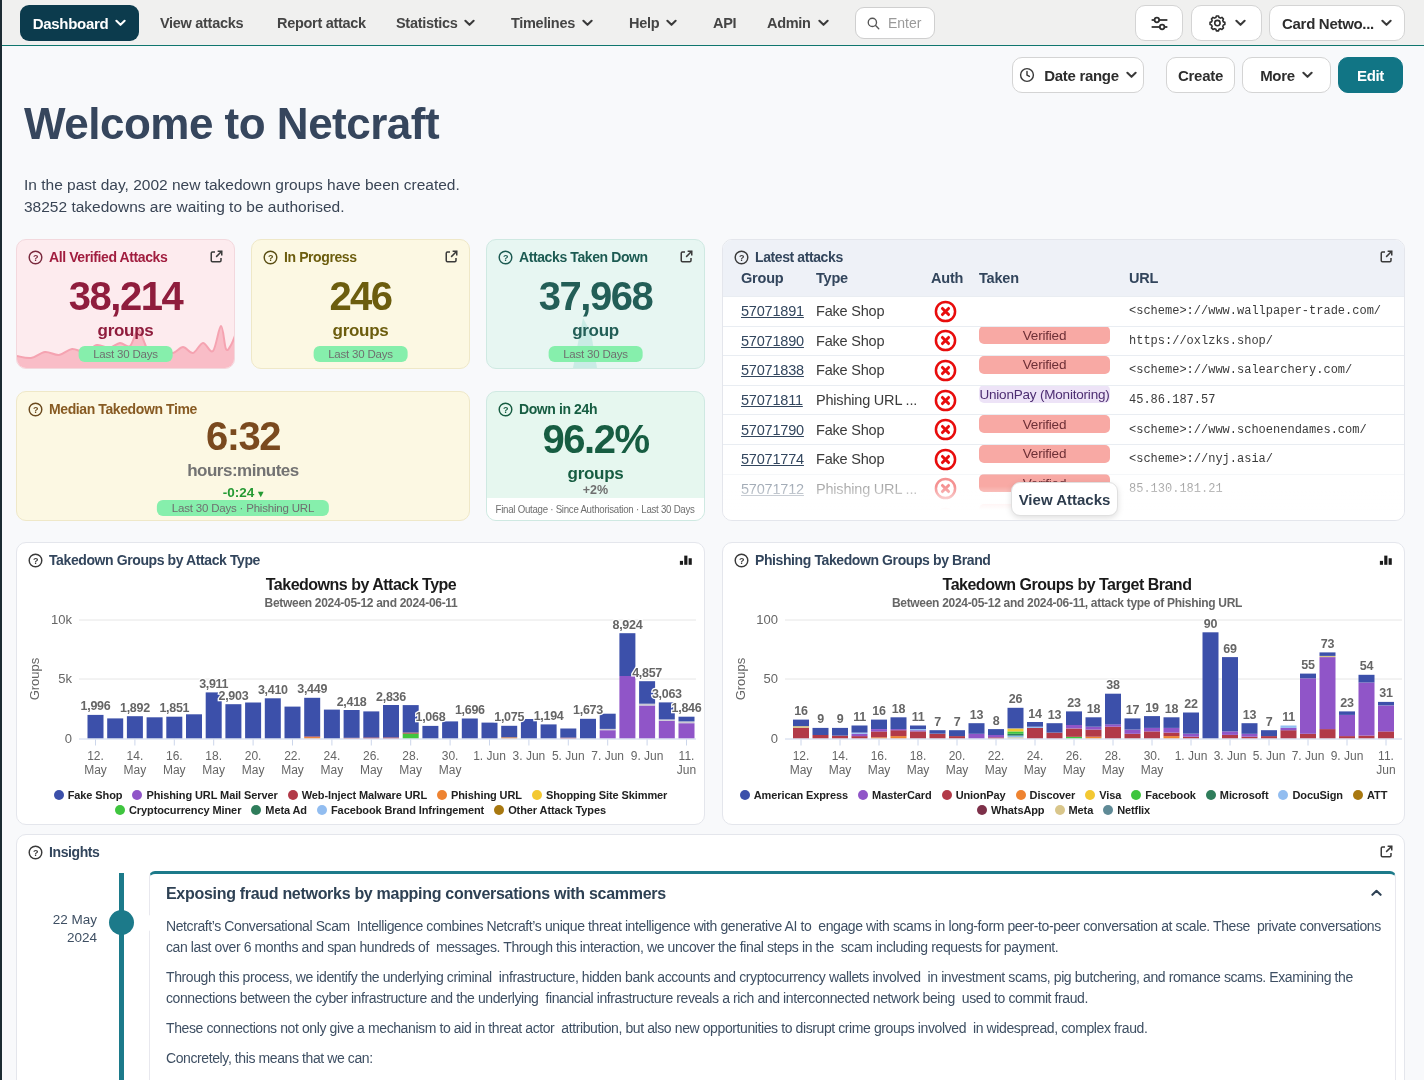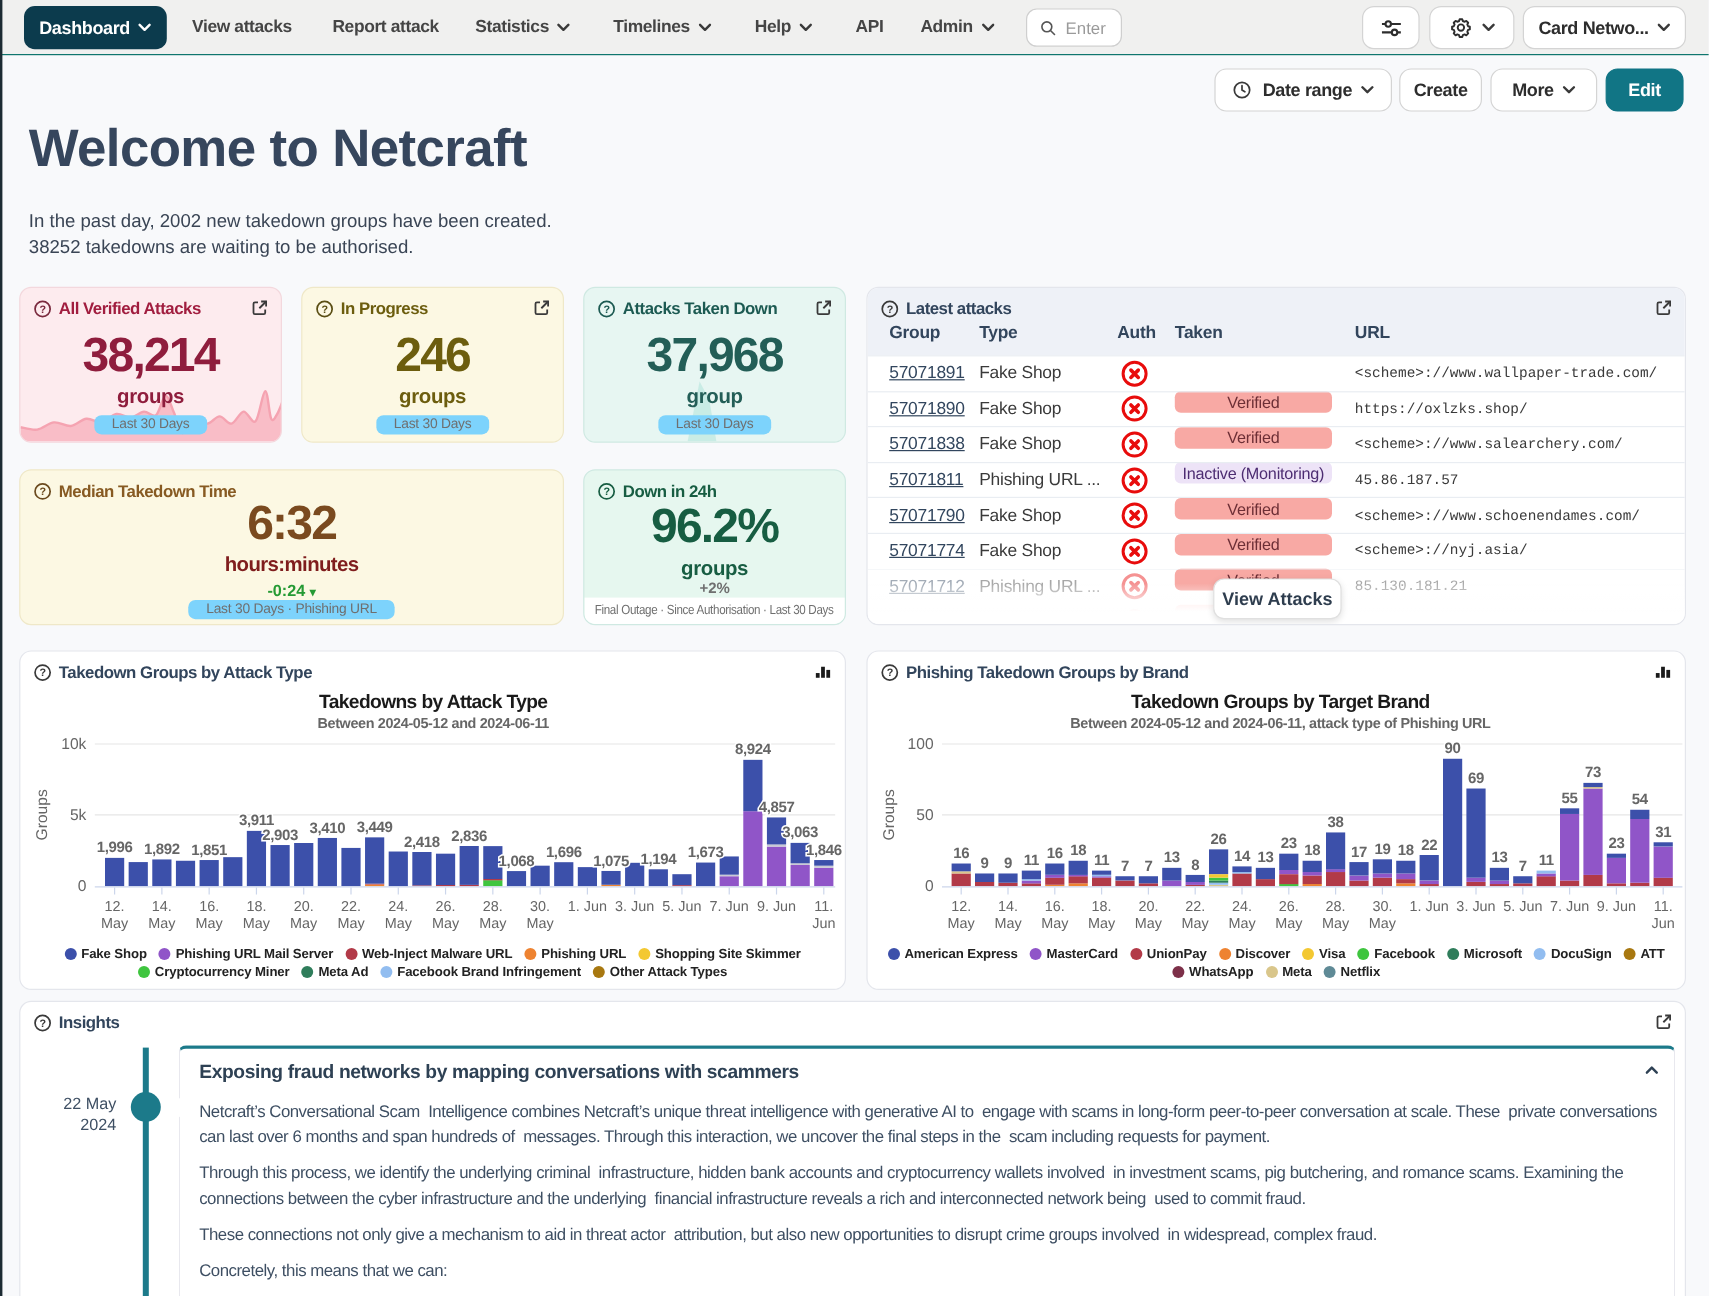--- a/index.html
+++ b/index.html
@@ -19,21 +19,21 @@
 #intro { position:absolute; left:24px; top:174px; font-size:15.5px; color:#3a4555; line-height:21.5px; }
 .abtn { position:absolute; top:57px; height:36px; background:#fff; border:1px solid #d4d4d4; border-radius:10px;
   display:flex; align-items:center; justify-content:center; font-size:15px; letter-spacing:-0.3px; font-weight:bold; color:#2d2d2d; }
 #edit { background:#117585; border-color:#117585; color:#fff; }
 
 .card { position:absolute; border:1px solid #e4e6ec; border-radius:10px; background:#fff; overflow:hidden; }
 .chead { position:absolute; left:11px; top:9px; display:flex; align-items:center; gap:6px; font-size:14px; letter-spacing:-0.4px; font-weight:bold; color:#32455c; }
 .qi { flex:0 0 auto; }
 .ext { position:absolute; right:10px; top:9px; }
 .statnum { position:absolute; left:0; width:100%; text-align:center; font-weight:bold; line-height:1; letter-spacing:-1px; }
-.pillday { position:absolute; bottom:6px; left:50%; transform:translateX(-50%); background:#7dd3fc; border-radius:6px;
+.pillday { position:absolute; bottom:6px; left:50%; transform:translateX(-50%); background:#86efac; border-radius:6px;
   padding:2px 15px; font-size:11.5px; letter-spacing:-0.2px; color:#6f6f6f; white-space:nowrap; }
 
 .th { font-size:14.5px; letter-spacing:-0.2px; font-weight:bold; color:#32455c; }
 .trow { position:relative; height:29.6px; border-top:1px solid #e9edf2; display:flex; align-items:center; font-size:14.5px; letter-spacing:-0.2px; color:#3a3a3a; }
 .cg { position:absolute; left:18px; } .cg a { color:#32465e; text-decoration:underline; }
 .ct { position:absolute; left:93px; color:#3a3a3a; }
 .ca { position:absolute; left:211px; display:flex; align-items:center; }
 .cs { position:absolute; left:256px; width:131px; text-align:center; }
 .cu { position:absolute; left:406px; font-family:"Liberation Mono",monospace; font-size:12px; color:#3a3a3a; letter-spacing:0; }
 .pill { display:block; width:131px; padding:1.5px 0; border-radius:5px; font-size:13.5px; text-align:center; white-space:nowrap;margin-top:48px; }
@@ -98,21 +98,21 @@
       </svg>
     </div>
   <div class="tbtn" style="left:1269px;width:136px;">Card Netwo...<svg viewBox="0 0 12 8" width="11" height="8" style="margin-left:7px">
         <path d="M1.5 1.5 L6 6 L10.5 1.5" fill="none" stroke="#3a3a3a" stroke-width="2.2" stroke-linecap="round" stroke-linejoin="round"></path>
       </svg></div>
 </nav>
 
 <h1>Welcome to Netcraft</h1>
 <div id="intro">In the past day, 2002 new takedown groups have been created.<br>38252 takedowns are waiting to be authorised.</div>
 
-<div class="abtn" style="left:1012px;width:148px;"><svg viewBox="0 0 20 20" width="16" height="16" style="margin-right:9px">
+<div class="abtn" style="left:1012px;width:132px;"><svg viewBox="0 0 20 20" width="16" height="16" style="margin-right:9px">
       <circle cx="10" cy="10" r="8" fill="none" stroke="#3a3a3a" stroke-width="1.8"></circle>
       <path d="M10 5.5 V10 L13 11.8" fill="none" stroke="#3a3a3a" stroke-width="1.8" stroke-linecap="round"></path>
     </svg>Date range<svg viewBox="0 0 12 8" width="11" height="8" style="margin-left:7px">
       <path d="M1.5 1.5 L6 6 L10.5 1.5" fill="none" stroke="#3a3a3a" stroke-width="2.2" stroke-linecap="round" stroke-linejoin="round"></path>
     </svg></div>
 <div class="abtn" style="left:1166px;width:69px;">Create</div>
 <div class="abtn" style="left:1242px;width:89px;">More<svg viewBox="0 0 12 8" width="11" height="8" style="margin-left:7px">
       <path d="M1.5 1.5 L6 6 L10.5 1.5" fill="none" stroke="#3a3a3a" stroke-width="2.2" stroke-linecap="round" stroke-linejoin="round"></path>
     </svg></div>
 <div class="abtn" id="edit" style="left:1338px;width:65px;">Edit</div>
@@ -168,21 +168,21 @@
   <div class="statnum" style="top:82px;font-size:17px;color:#235e57;letter-spacing:-0.3px;">group</div>
   <div class="pillday">Last 30 Days</div>
 </div>
 
 <div class="card" style="left:16px;top:391px;width:454px;height:130px;background:#fcf8e3;border-color:#efe8c8;">
   <div class="chead" style="color:#875a22;"><svg class="qi" viewBox="0 0 20 20" width="15" height="15">
         <circle cx="10" cy="10" r="8.4" fill="none" stroke="#6b4a1e" stroke-width="1.9"></circle>
         <text x="10" y="14.2" text-anchor="middle" font-size="12" font-weight="bold" fill="#6b4a1e" font-family="Liberation Sans,sans-serif">?</text>
       </svg>Median Takedown Time</div>
   <div class="statnum" style="top:24px;font-size:40px;letter-spacing:-1.5px;color:#7a4a1f;">6:32</div>
-  <div class="statnum" style="top:70px;font-size:17px;color:#7f1d1d;letter-spacing:-0.5px;">hours:minutes</div>
+  <div class="statnum" style="top:70px;font-size:17px;color:#737373;letter-spacing:-0.5px;">hours:minutes</div>
   <div class="statnum" style="top:94px;font-size:13.5px;color:#259a34;letter-spacing:0;">-0:24 <span style="font-size:10px;">▾</span></div>
   <div class="pillday" style="bottom:4px;">Last 30 Days · Phishing URL</div>
 </div>
 
 <div class="card" style="left:486px;top:391px;width:219px;height:130px;background:#e6f7ef;border-color:#cfe9e2;">
   <div class="chead" style="color:#175d42;"><svg class="qi" viewBox="0 0 20 20" width="15" height="15">
         <circle cx="10" cy="10" r="8.4" fill="none" stroke="#175d42" stroke-width="1.9"></circle>
         <text x="10" y="14.2" text-anchor="middle" font-size="12" font-weight="bold" fill="#175d42" font-family="Liberation Sans,sans-serif">?</text>
       </svg>Down in 24h</div>
   <div class="statnum" style="top:27px;font-size:40px;letter-spacing:-1.5px;color:#175d42;">96.2%</div>
@@ -243,21 +243,21 @@
 <div class="trow">
         <span class="cg"><a>57071838</a></span>
         <span class="ct">Fake Shop</span>
         <span class="ca">
           <svg viewBox="0 0 24 24" width="23" height="23">
             <circle cx="12" cy="12" r="10" fill="none" stroke="#e80c0c" stroke-width="2.6"></circle>
             <path d="M8.8 8.8 L15.2 15.2 M15.2 8.8 L8.8 15.2" stroke="#e80c0c" stroke-width="3.1" stroke-linecap="round"></path>
           </svg>
         </span>
         <span class="cs">
-          <span class="pill pi">Inactive (Monitoring)</span>
+          <span class="pill pi">UnionPay (Monitoring)</span>
         </span>
         <span class="cu">&lt;scheme&gt;://www.salearchery.com/</span>
       </div>
 <div class="trow">
         <span class="cg"><a>57071811</a></span>
         <span class="ct">Phishing URL ...</span>
         <span class="ca">
           <svg viewBox="0 0 24 24" width="23" height="23">
             <circle cx="12" cy="12" r="10" fill="none" stroke="#e80c0c" stroke-width="2.6"></circle>
             <path d="M8.8 8.8 L15.2 15.2 M15.2 8.8 L8.8 15.2" stroke="#e80c0c" stroke-width="3.1" stroke-linecap="round"></path>

